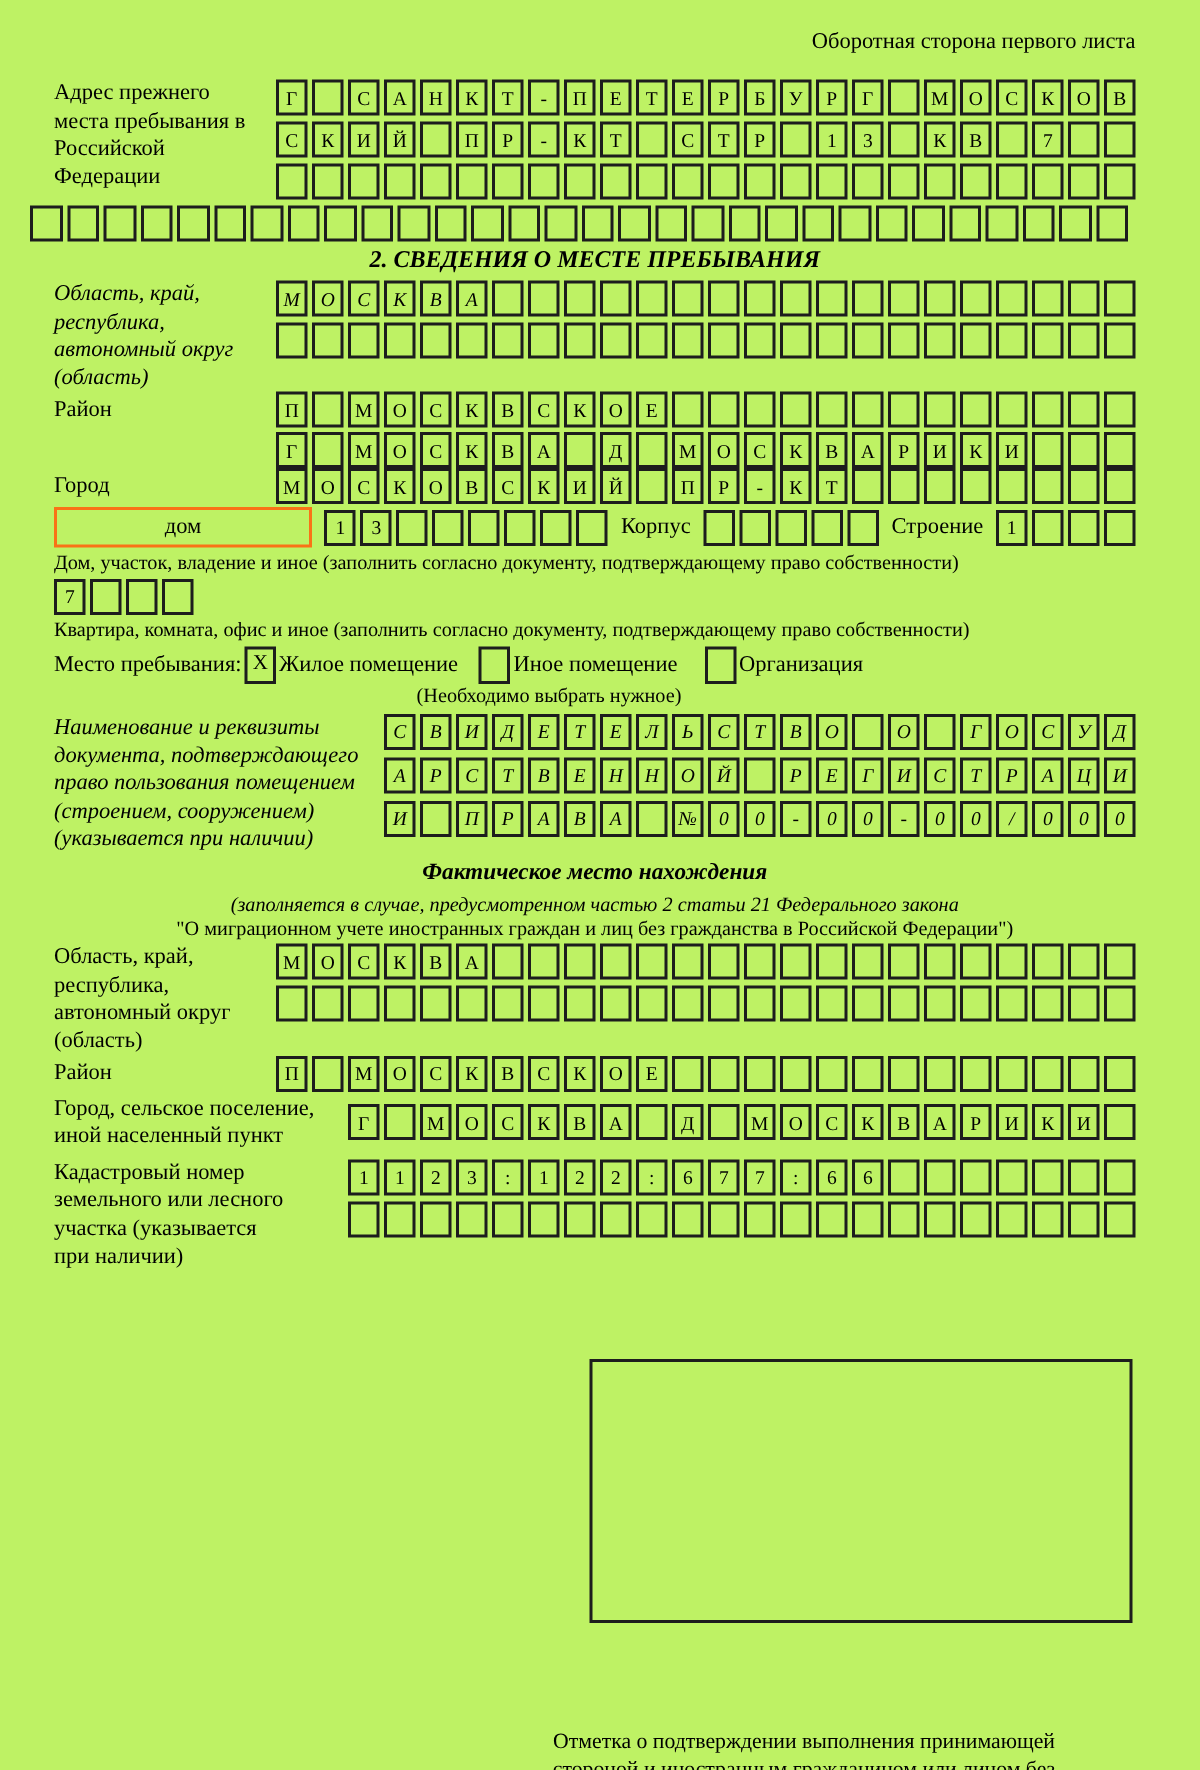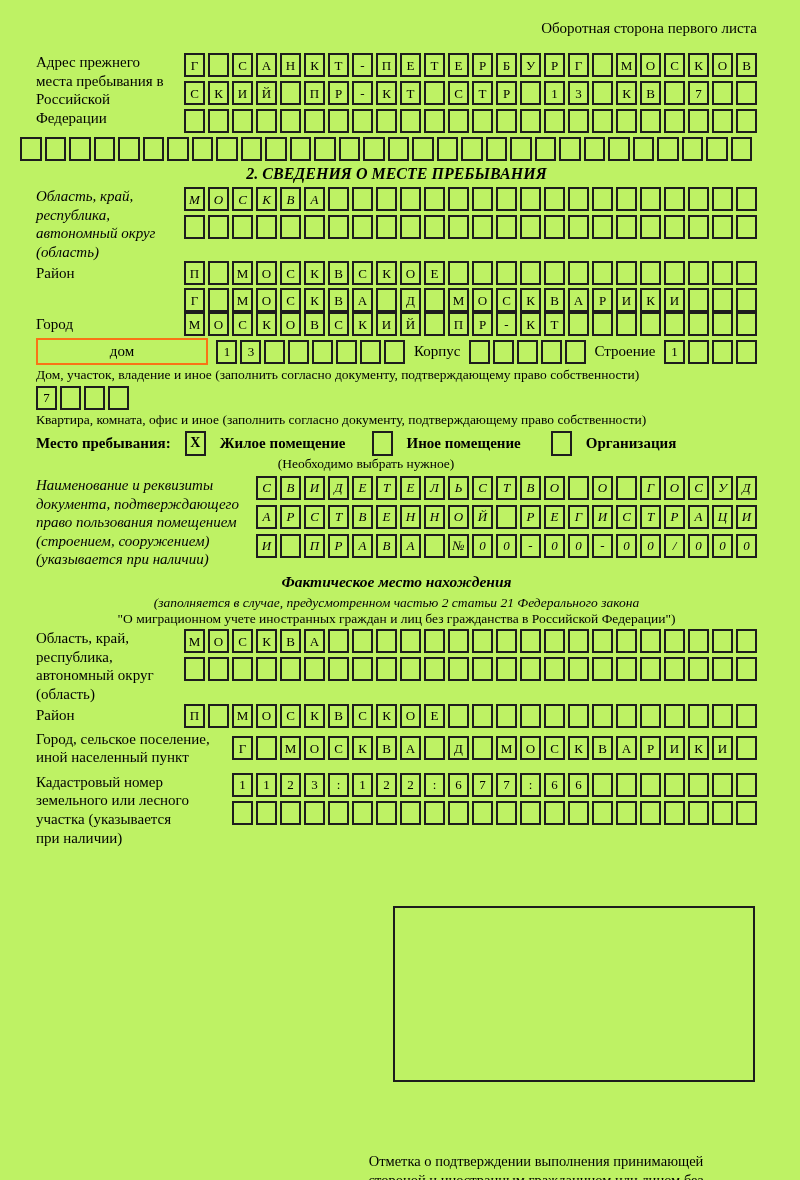--- a/index.html
+++ b/index.html
@@ -29,21 +29,21 @@
   .caption.center { text-align:center; }
   .sect-title { text-align:center; font-weight:bold; font-size:16px; }
 
   .typebox {
     box-sizing:border-box; border:2px solid #f97316; height:27px;
     display:flex; align-items:center; justify-content:center; font-size:15px; flex:none;text-align:right;
   }
   .domrow { display:flex; align-items:center; justify-content:space-between; margin-top:2px; }
   .inline-lab { font-size:15px; flex:none; }
 
-  .mesto-row { display:flex; align-items:center; gap:14px; margin-top:3px;font-weight:bold; }
+  .mesto-row { display:flex; align-items:center; gap:2px; margin-top:3px; }
   .cb { width:21px; height:25px; box-sizing:border-box; border:2px solid #1d1d1d;
         display:flex; align-items:center; justify-content:center; font-size:14px; flex:none; }
   .mesto-note { margin-left:120px; width:420px; text-align:center; }
 
   .f-title { text-align:center; font-weight:bold; font-size:15.5px; }
 
   .stamp-box { position:absolute; left:393px; top:906px; width:362px; height:176px;
                box-sizing:border-box; border:2px solid #1d1d1d; }
   .stamp-cap { position:absolute; left:352px; top:1152px; width:368px;
                text-align:center; font-size:14.5px; line-height:1.32; }

